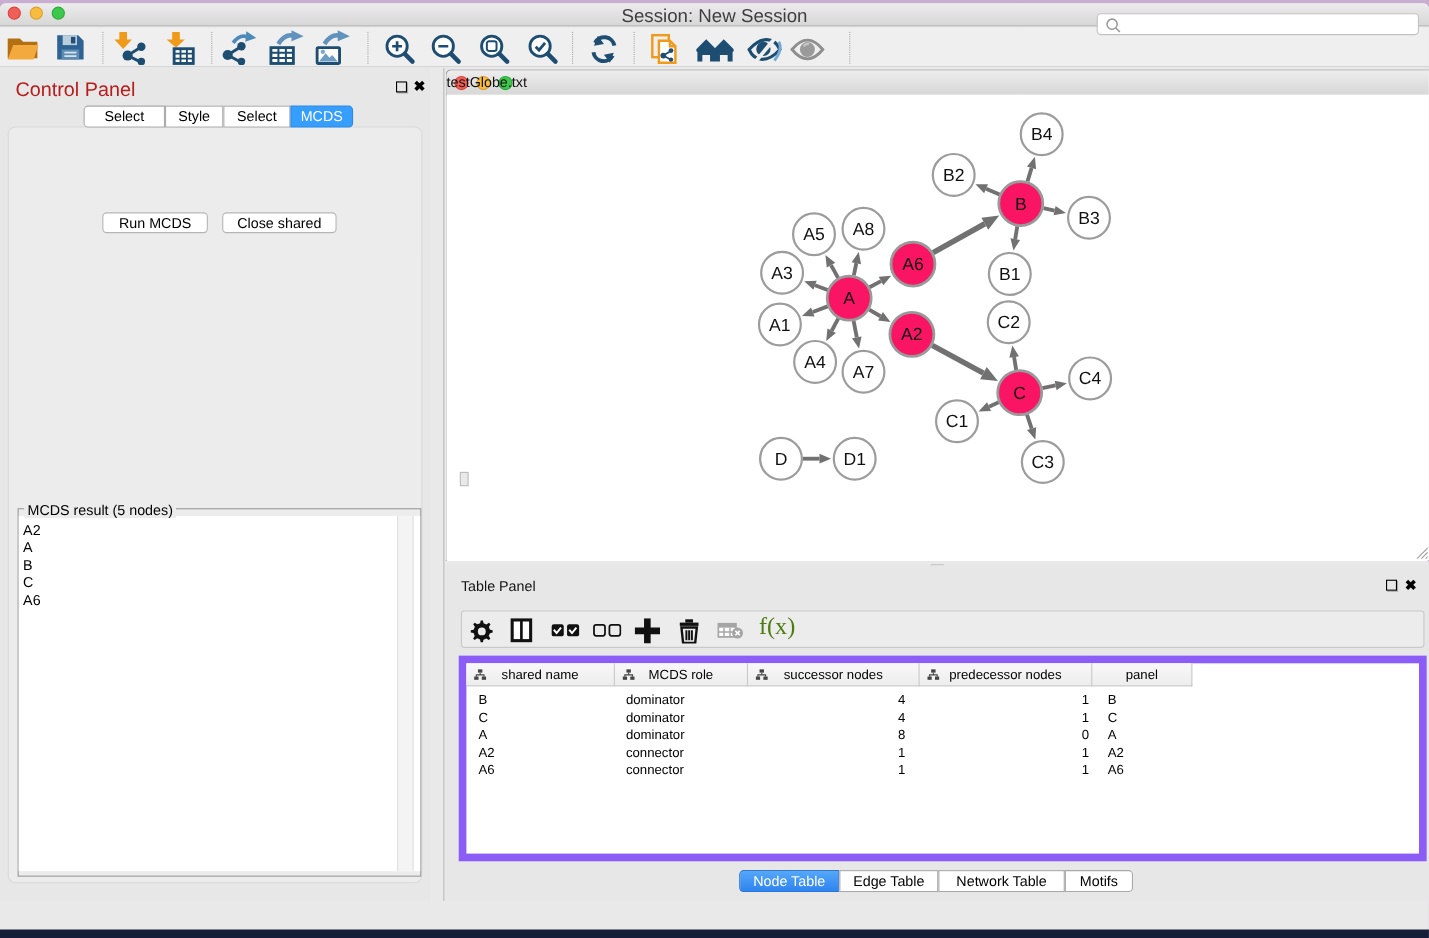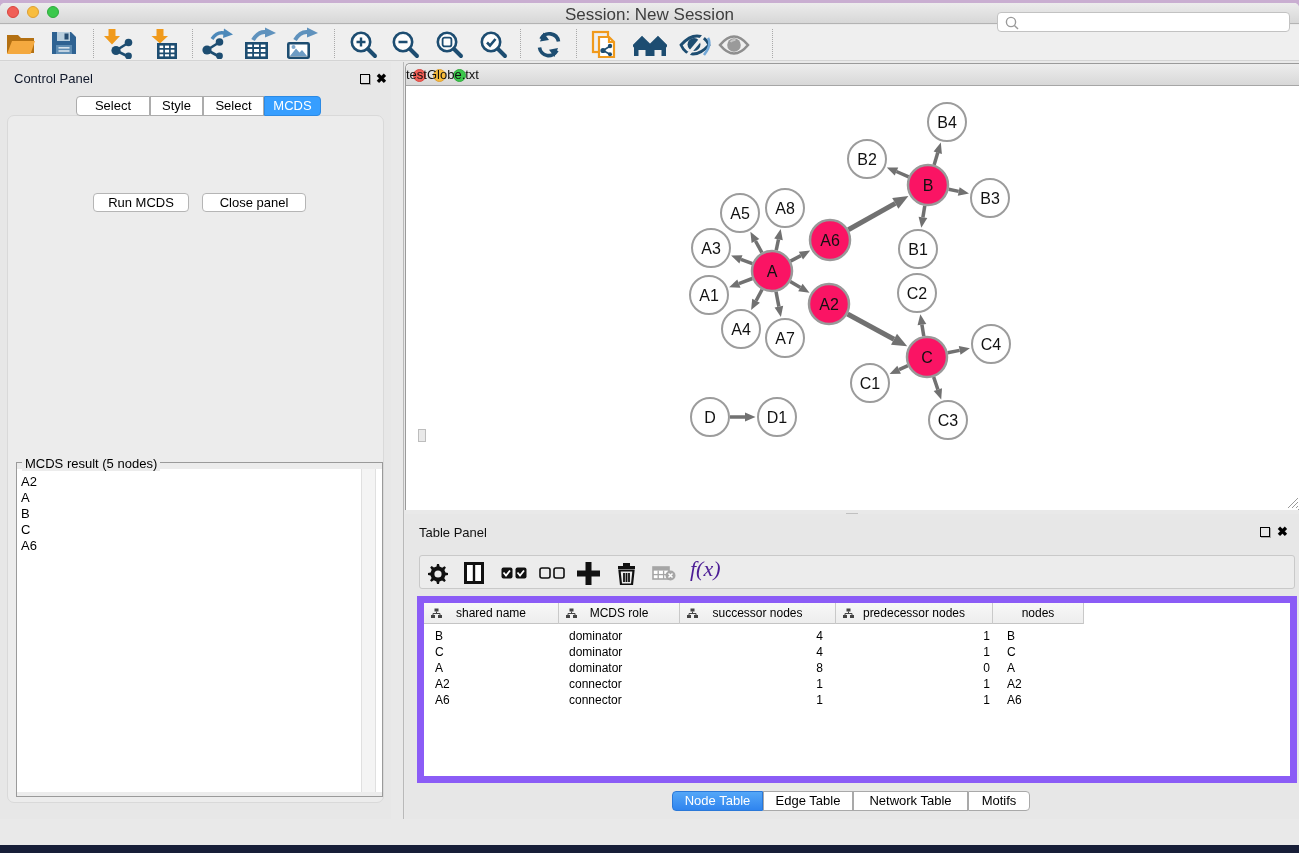--- a/index.html
+++ b/index.html
@@ -6,21 +6,21 @@
 #bottomwall{position:absolute;left:0;top:845px;width:1299px;height:8px;background:#171e38}
 #win{position:absolute;left:0;top:3px;width:1299px;height:843px;background:#e9e9e9;border-radius:5px 5px 0 0;overflow:hidden}
 #titlebar{position:absolute;left:0;top:0;width:100%;height:21px;background:linear-gradient(#ececec,#d7d7d7);border-bottom:1px solid #b3b3b3}
 #titlebar .t{position:absolute;width:100%;text-align:center;top:4px;font-size:17px;color:#3e3e3e}
 .tl{position:absolute;top:6px;width:12px;height:12px;border-radius:50%}
 #toolbar{position:absolute;left:0;top:22px;width:100%;height:36px;background:#efefef;border-bottom:1px solid #d4d4d4}
 .sep{position:absolute;top:4px;height:29px;width:0;border-left:1px dotted #a9a9a9}
 .ticon{position:absolute;top:2px}
 #searchbox{position:absolute;left:997px;top:9px;width:293px;height:20px;background:#fff;border:1px solid #c2c2c2;border-radius:4px}
 #cpanel{position:absolute;left:0;top:59px;width:391px;height:757px;background:#e7e7e7}
-#cpanel .hdr{position:absolute;left:14px;top:9px;font-size:13px;color:#0f172a}
+#cpanel .hdr{position:absolute;left:14px;top:9px;font-size:18px;color:#b91c1c}
 .sqicon{position:absolute;width:10px;height:10px;border:1.5px solid #000;box-shadow:1px 1px 0 #aaa}
 .xicon{position:absolute;font-size:13px;font-weight:bold;color:#000}
 #tabs{position:absolute;left:76px;top:34px;height:20px}
 .tab{position:absolute;top:0;height:20px;background:#fff;border:1px solid #acacac;font-size:13px;text-align:center;line-height:18px;color:#000}
 #innerpanel{position:absolute;left:7px;top:53px;width:377px;height:688px;background:#ececec;border:1px solid #d9d9d9;border-radius:7px}
 #optlabel{position:absolute;left:0;top:76px;width:391px;text-align:center;font-size:13px;color:#000}
 #dropdown{position:absolute;left:42px;top:97px;width:313px;height:19px;background:#fff;border:1px solid #b5b5b5;border-radius:5px;font-size:13px;line-height:17px;padding-left:10px;color:#000}
 #dropbtn{position:absolute;right:-1px;top:-1px;width:19px;height:19px;border-radius:0 5px 5px 0;background:linear-gradient(#59aaff,#2e7ef5)}
 .btn{position:absolute;height:19px;background:#fff;border:1px solid #b5b5b5;border-radius:4px;font-size:13px;text-align:center;line-height:17px;color:#000}
 #mcdsgroup{position:absolute;left:16px;top:394px;width:367px;height:341px}
@@ -200,21 +200,21 @@
  <div class="sqicon" style="left:360px;top:12px"></div>
  <div class="xicon" style="left:376px;top:9px">✖</div>
  <div id="innerpanel"></div>
  <div id="tabs">
   <div class="tab" style="left:0;width:74px;border-radius:4px 0 0 4px">Select</div>
   <div class="tab" style="left:74px;width:53px">Style</div>
   <div class="tab" style="left:127px;width:61px">Select</div>
   <div class="tab" style="left:188px;width:57px;background:#369eff;border-color:#2c8ae4;color:#fff;border-radius:0 4px 4px 0">MCDS</div>
  </div>
  <div class="btn" style="left:93px;top:131px;width:96px">Run MCDS</div>
- <div class="btn" style="left:202px;top:131px;width:104px">Close panel</div>
+ <div class="btn" style="left:202px;top:131px;width:104px">Close shared</div>
  <div id="mcdsgroup">
   <div class="gb"></div>
   <div id="mcdslist">
           <div class="it">A2</div>
           <div class="it">A</div>
           <div class="it">B</div>
           <div class="it">C</div>
           <div class="it">A6</div>
           <div id="mcdssb"></div>
         </div>
@@ -365,21 +365,21 @@
           <rect x="1" y="1" width="16" height="12" fill="#fff" stroke="#a5a5a5" stroke-width="1.6"></rect>
           <rect x="1" y="1" width="16" height="3.6" fill="#a5a5a5"></rect>
           <g stroke="#a5a5a5" stroke-width="1.3">
             <line x1="6.2" y1="4.6" x2="6.2" y2="13"></line>
             <line x1="11.6" y1="4.6" x2="11.6" y2="13"></line>
             <line x1="1" y1="8.6" x2="17" y2="8.6"></line>
           </g>
           <circle cx="18.5" cy="9.5" r="5" fill="#a5a5a5"></circle>
           <path d="M16.5 7.5 l4 4 M20.5 7.5 l-4 4" stroke="#fff" stroke-width="1.5"></path>
         </svg>
-  <div style="position:absolute;left:270px;top:0px;font-family:'Liberation Serif',serif;font-style:italic;font-size:22px;color:#4c1d95">f(x)</div>
+  <div style="position:absolute;left:270px;top:0px;font-family:'Liberation Serif',serif;font-size:22px;color:#4d7c0f">f(x)</div>
  </div>
  <div id="ttable">
         <div id="thead" style="width:660px">
           <div class="th" style="left:0px;width:135px"><svg width="11" height="11">
               <g fill="#444">
                 <rect x="3.5" y="0.5" width="4" height="3"></rect>
                 <rect x="0" y="7" width="4" height="3"></rect>
                 <rect x="7" y="7" width="4" height="3"></rect>
               </g>
               <g stroke="#444" stroke-width="1">
@@ -409,21 +409,21 @@
           <div class="th" style="left:412px;width:157px"><svg width="11" height="11">
               <g fill="#444">
                 <rect x="3.5" y="0.5" width="4" height="3"></rect>
                 <rect x="0" y="7" width="4" height="3"></rect>
                 <rect x="7" y="7" width="4" height="3"></rect>
               </g>
               <g stroke="#444" stroke-width="1">
                 <path d="M5.5 3.5 v2 M2 7 v-1.5 h7 V7" fill="none"></path>
               </g>
             </svg>predecessor nodes</div>
-          <div class="th" style="left:569px;width:91px">nodes</div>
+          <div class="th" style="left:569px;width:91px">panel</div>
         </div>
         <div class="trow" style="left:11px;top:25px">B</div>
         <div class="trow" style="left:145px;top:25px">dominator</div>
         <div class="trow" style="left:256px;top:25px;width:143px;text-align:right">4</div>
         <div class="trow" style="left:412px;top:25px;width:154px;text-align:right">1</div>
         <div class="trow" style="left:583px;top:25px">B</div>
         <div class="trow" style="left:11px;top:41px">C</div>
         <div class="trow" style="left:145px;top:41px">dominator</div>
         <div class="trow" style="left:256px;top:41px;width:143px;text-align:right">4</div>
         <div class="trow" style="left:412px;top:41px;width:154px;text-align:right">1</div>

